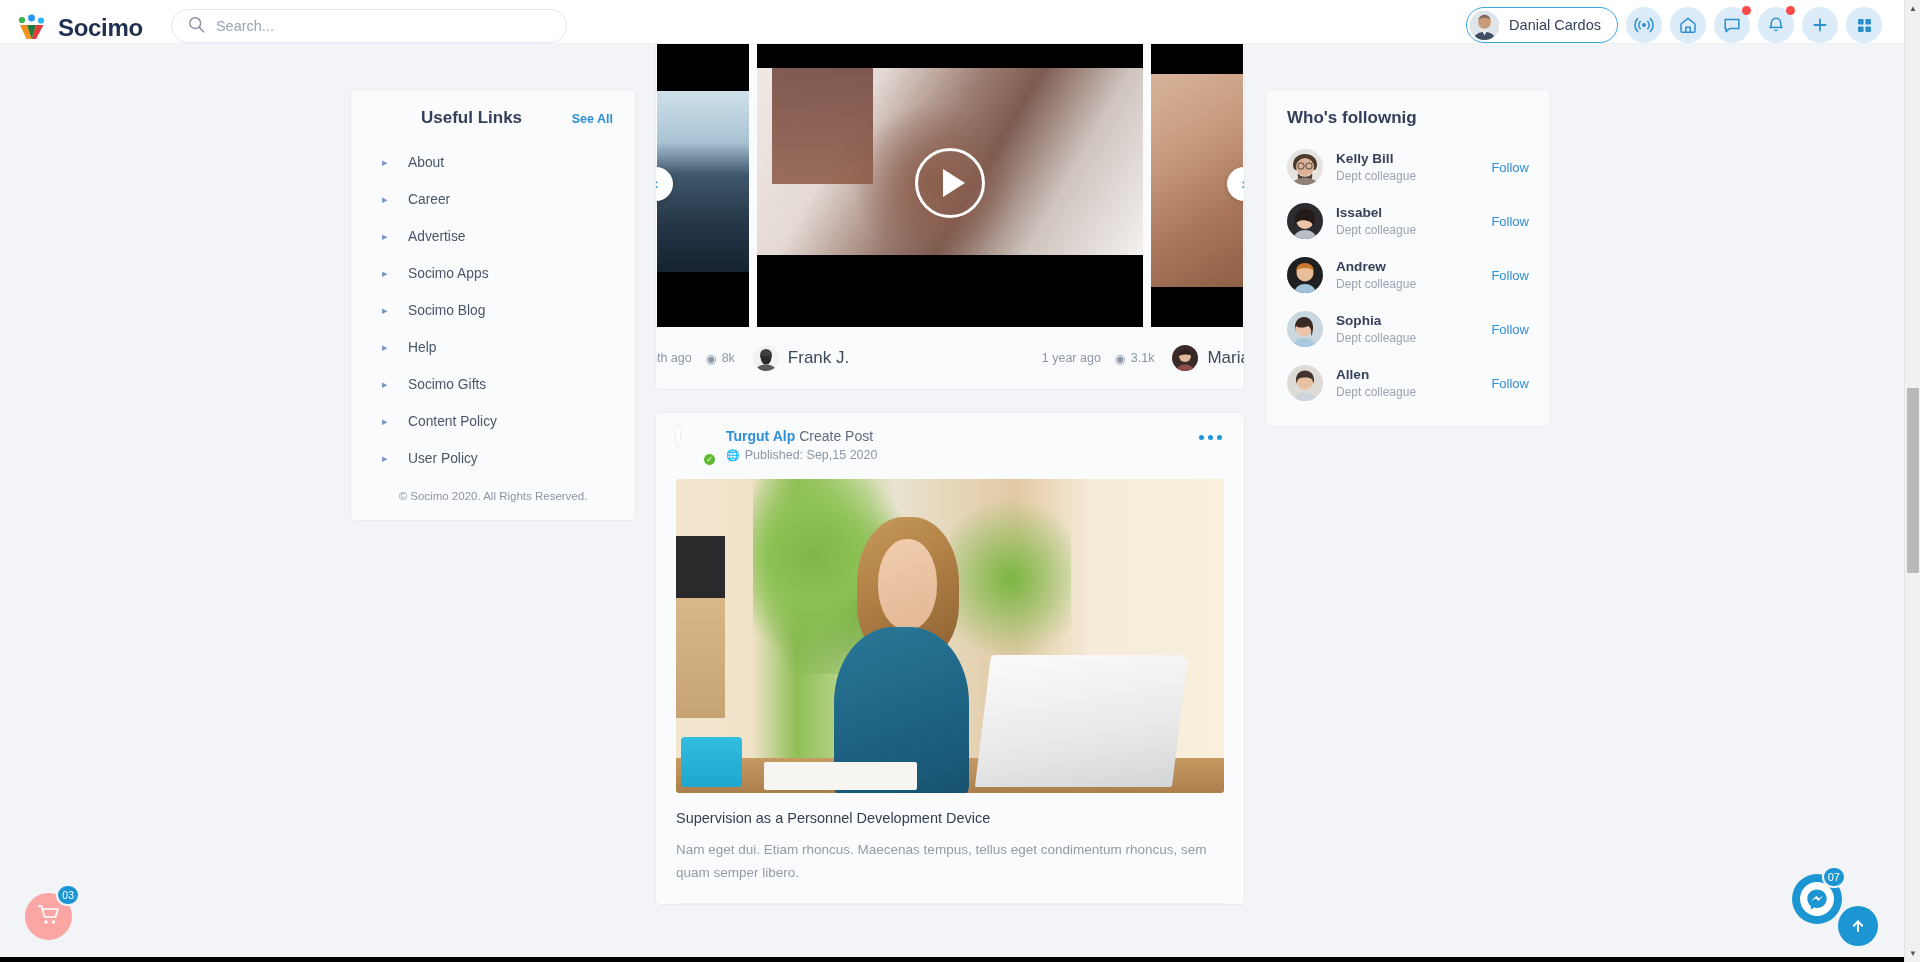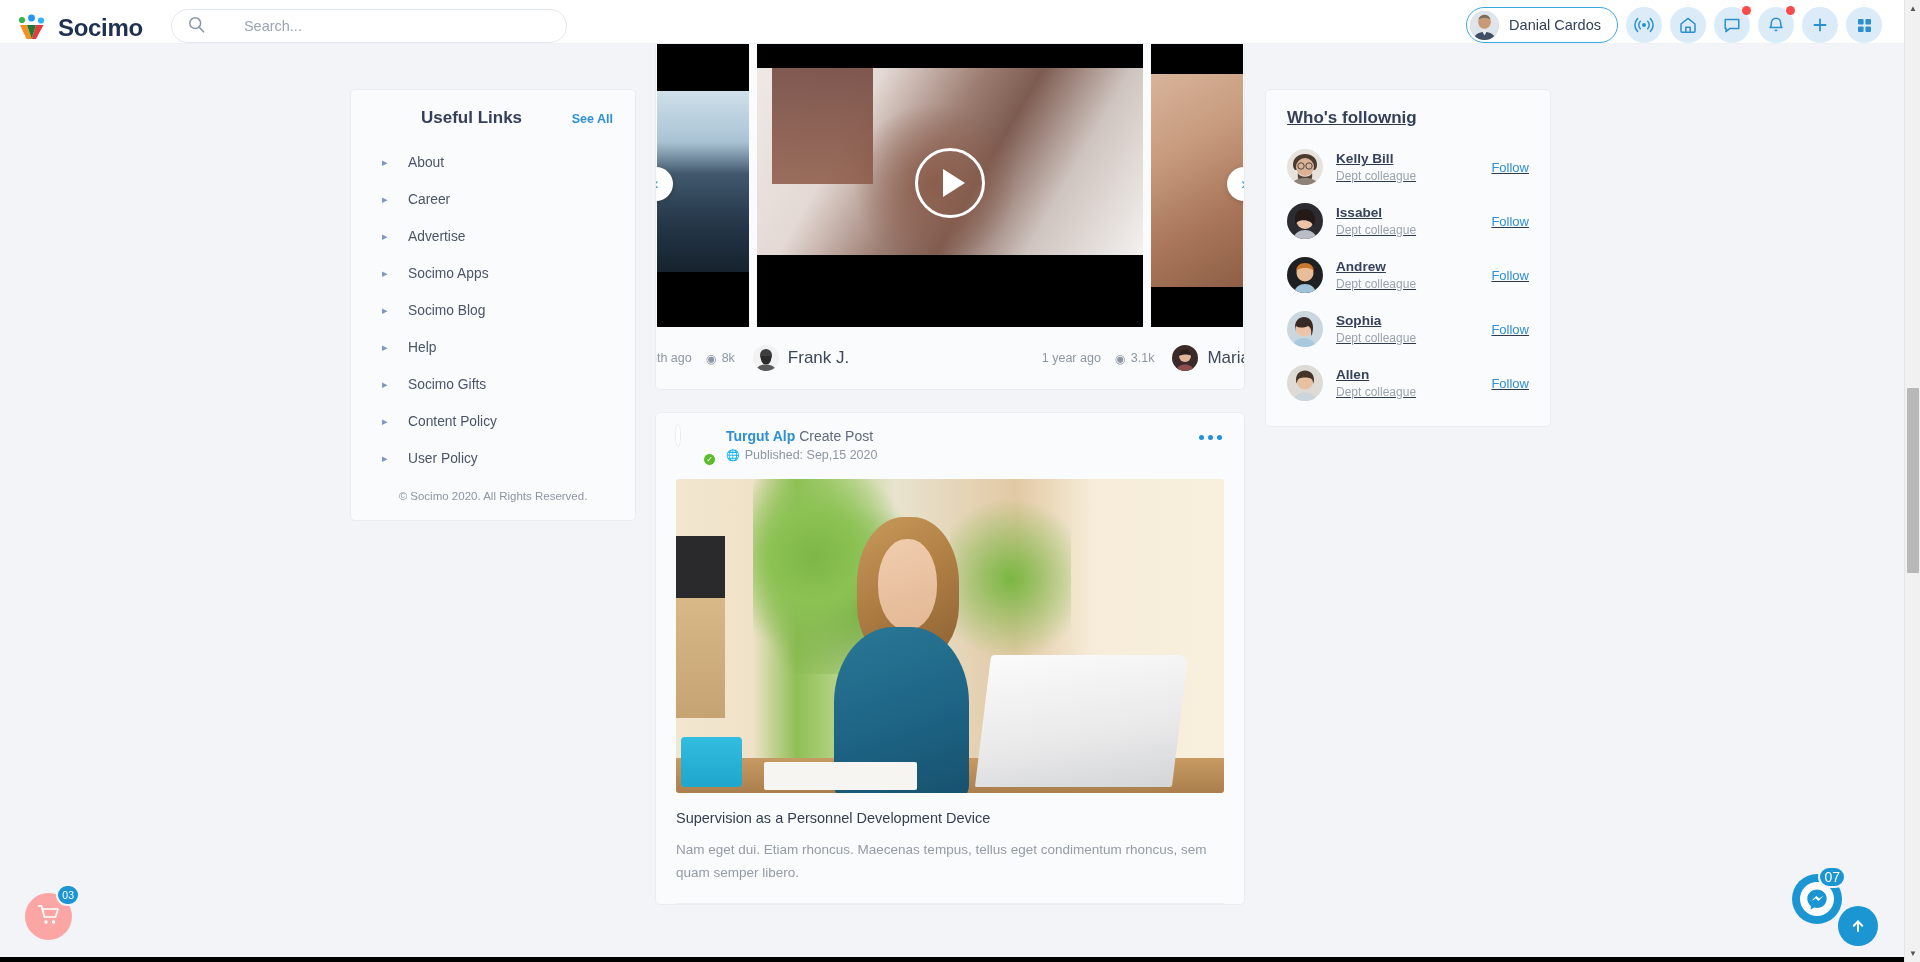--- a/index.html
+++ b/index.html
@@ -25,21 +25,21 @@
   .brand-logo { width: 32px; height: 30px; position: relative; }
   .brand-name {
     font-size: 24px; font-weight: bold; letter-spacing: -.3px;
     color: #1f3050; margin-left: 10px;
   }
   .searchbox {
     margin-left: 28px;
     width: 396px; height: 34px;
     border: 1px solid #e3e8ee; border-radius: 17px;
     background: #fff;
-    display: flex; align-items: center; padding: 0 16px; gap: 28px;
+    display: flex; align-items: center; padding: 0 16px;
   }
   .search-input {
     border: none; outline: none; background: transparent;
     font-size: 14.5px; font-family: "Liberation Sans", sans-serif;
     color: #5a6575; margin-left: 11px; width: 320px;
   }
   .search-input::placeholder { color: #9aa4b2; }
 
   .nav-right {
     margin-left: auto; display: flex; align-items: center;
@@ -256,21 +256,21 @@
   }
 
   .post-title { margin-top: 17px; font-size: 14.5px; color: #333e4f; }
   .post-body {
     margin-top: 12px; font-size: 13.5px; color: #939ba7;
     line-height: 23px; width: 545px;
   }
   .post-sep { margin-top: 19px; height: 1px; background: #edf0f3; }
 
   
-  .right-col { position: absolute; left: 1265px; top: 45px; width: 286px; text-decoration: underline; }
+  .right-col { position: absolute; left: 1265px; top: 45px; width: 286px; }
   .follow-card { padding: 18px 21px 16px 21px; }
   .follow-title { font-size: 17px; font-weight: bold; color: #34405a; }
   .follow-list { margin-top: 12px; }
   .follow-row { display: flex; align-items: center; height: 54px; }
   .f-ava { width: 36px; height: 36px; border-radius: 50%; overflow: hidden; flex: 0 0 36px; }
   .f-info { margin-left: 13px; flex: 1; }
   .f-name { font-size: 13.6px; font-weight: bold; color: #36425a; }
   .f-sub { font-size: 12px; color: #9aa3af; margin-top: 3px; }
   .f-btn { font-size: 13px; color: #2f8fd4; cursor: pointer; }
 
@@ -298,21 +298,21 @@
     cursor: pointer; z-index: 42;
   }
   .msg-inner {
     width: 34px; height: 34px; border-radius: 50%; background: #fff;
     display: flex; align-items: center; justify-content: center;
   }
   .msg-badge {
     position: absolute; top: -8px; right: -4px;
     min-width: 22px; height: 22px; border-radius: 11px;
     background: #1b96d3; border: 2px solid #f2f4f7;
-    color: #fff; font-size: 14px;
+    color: #fff; font-size: 11px;
     display: flex; align-items: center; justify-content: center;
     padding: 0 4px;
   }
   .top-fab {
     position: absolute; right: 26px; bottom: 16px;
     width: 40px; height: 40px; border-radius: 50%;
     background: #1b96d3;
     display: flex; align-items: center; justify-content: center;
     color: #fff; cursor: pointer; z-index: 41;
   }

